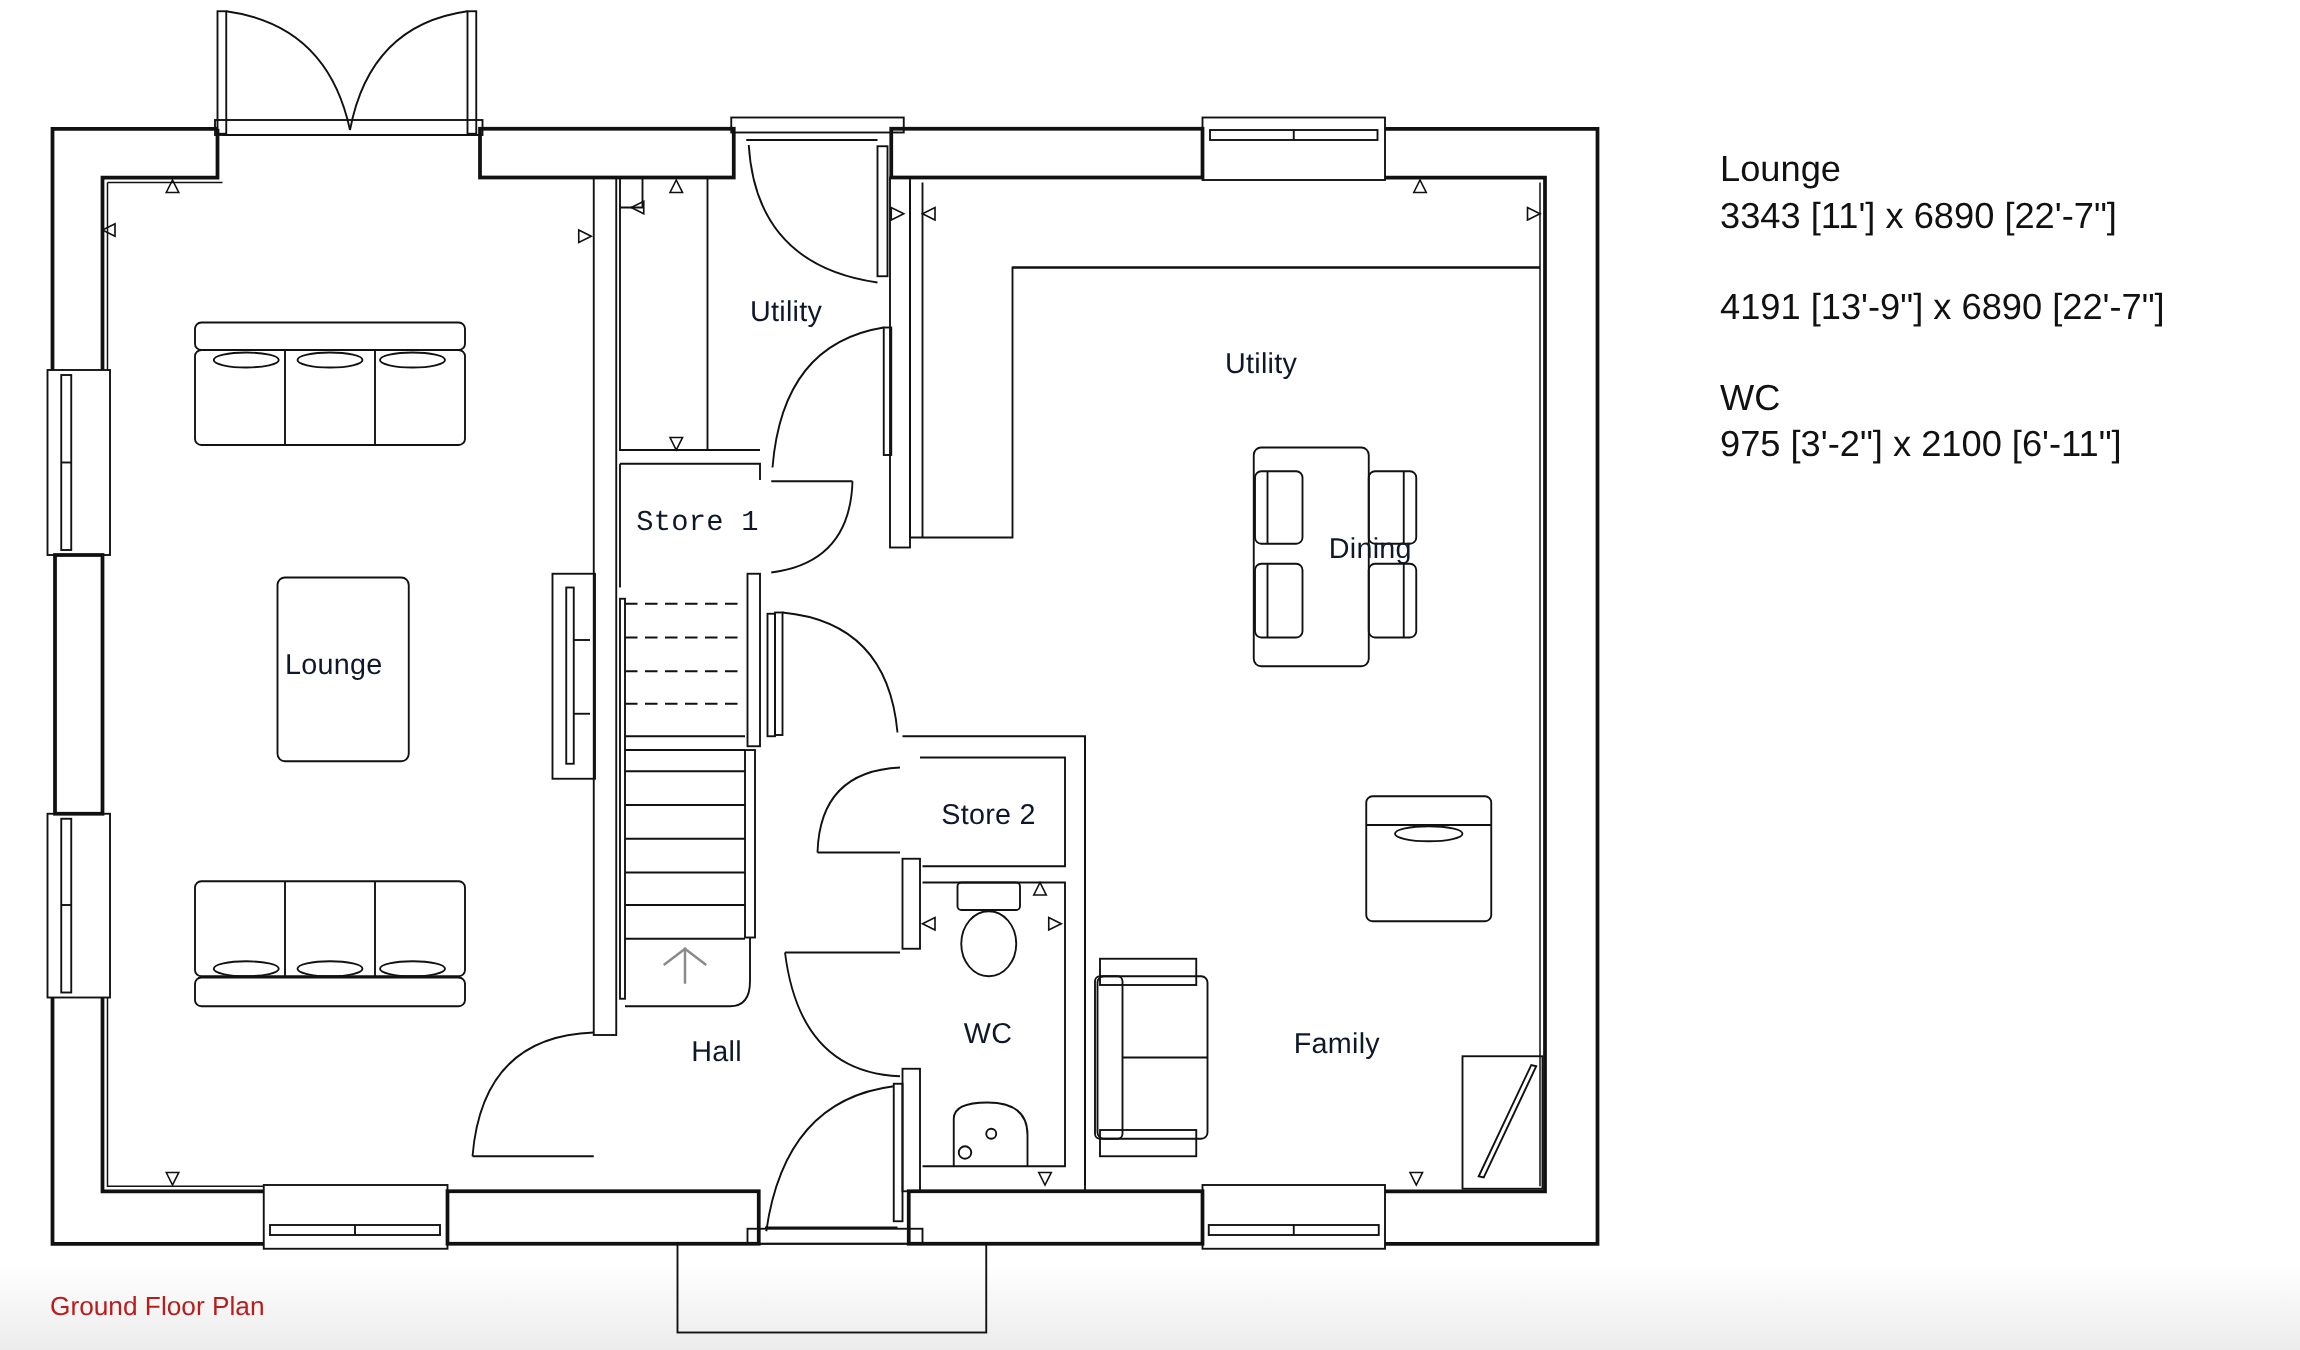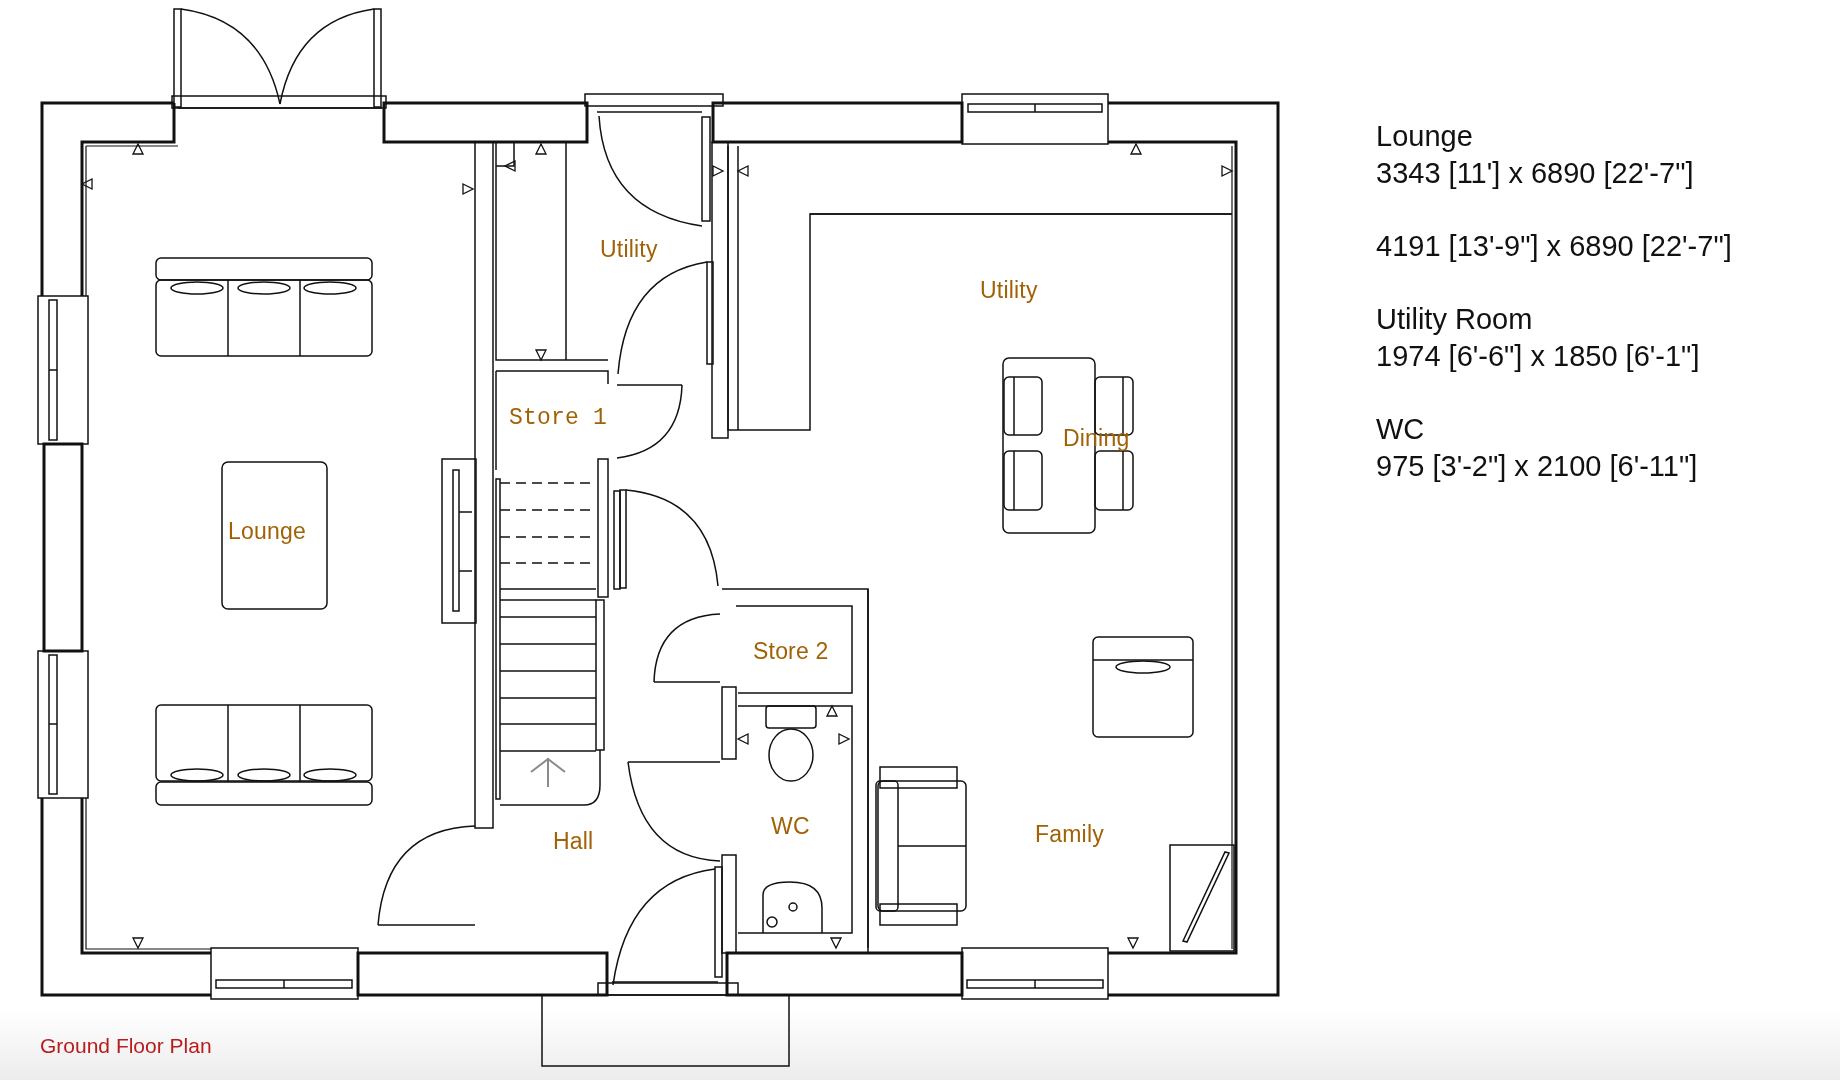--- a/index.html
+++ b/index.html
@@ -1,21 +1,21 @@
 <!DOCTYPE html>
 <html><head>
 <meta charset="utf-8">
 <style>
   html, body { margin:0; padding:0; background:#ffffff; }
   body { width:1840px; height:1080px; position:relative; overflow:hidden;
          font-family:"Liberation Sans", "DejaVu Sans", sans-serif; color:#111; }
   #plan { position:absolute; left:0; top:0; width:1840px; height:1080px; }
   .bottom-fade { position:absolute; left:0; top:1010px; width:1840px; height:70px;
                  background:linear-gradient(#ffffff, #ececec); }
-  .room-label { position:absolute; font-size:23px; color:#a16207; white-space:nowrap; letter-spacing:0.2px; }
+  .room-label { position:absolute; font-size:23px; color:#0f172a; white-space:nowrap; letter-spacing:0.2px; }
   .legend { position:absolute; left:1376px; top:118px; font-size:29px; line-height:37px; color:#111; }
   .legend .entry { margin-bottom:36px; }
   .legend .entry .name, .legend .entry .dims { display:block; white-space:nowrap; }
   .plan-title { position:absolute; left:40px; top:1034px; font-size:21px; color:#b91c1c; }
 </style>
 </head>
 <body>
 
 <div class="bottom-fade"></div>
 
@@ -272,22 +272,18 @@
 
 <div class="legend">
   <div class="entry">
     <span class="name">Lounge</span>
     <span class="dims">3343 [11'] x 6890 [22'-7"]</span>
   </div>
   <div class="entry">
     <span class="dims">4191 [13'-9"] x 6890 [22'-7"]</span>
   </div>
   <div class="entry">
-    <span class="name">Utility Room</span>
-    <span class="dims">1974 [6'-6"] x 1850 [6'-1"]</span>
-  </div>
-  <div class="entry">
     <span class="name">WC</span>
     <span class="dims">975 [3'-2"] x 2100 [6'-11"]</span>
   </div>
 </div>
 
 <div class="plan-title">Ground Floor Plan</div>
 
 </body></html>

